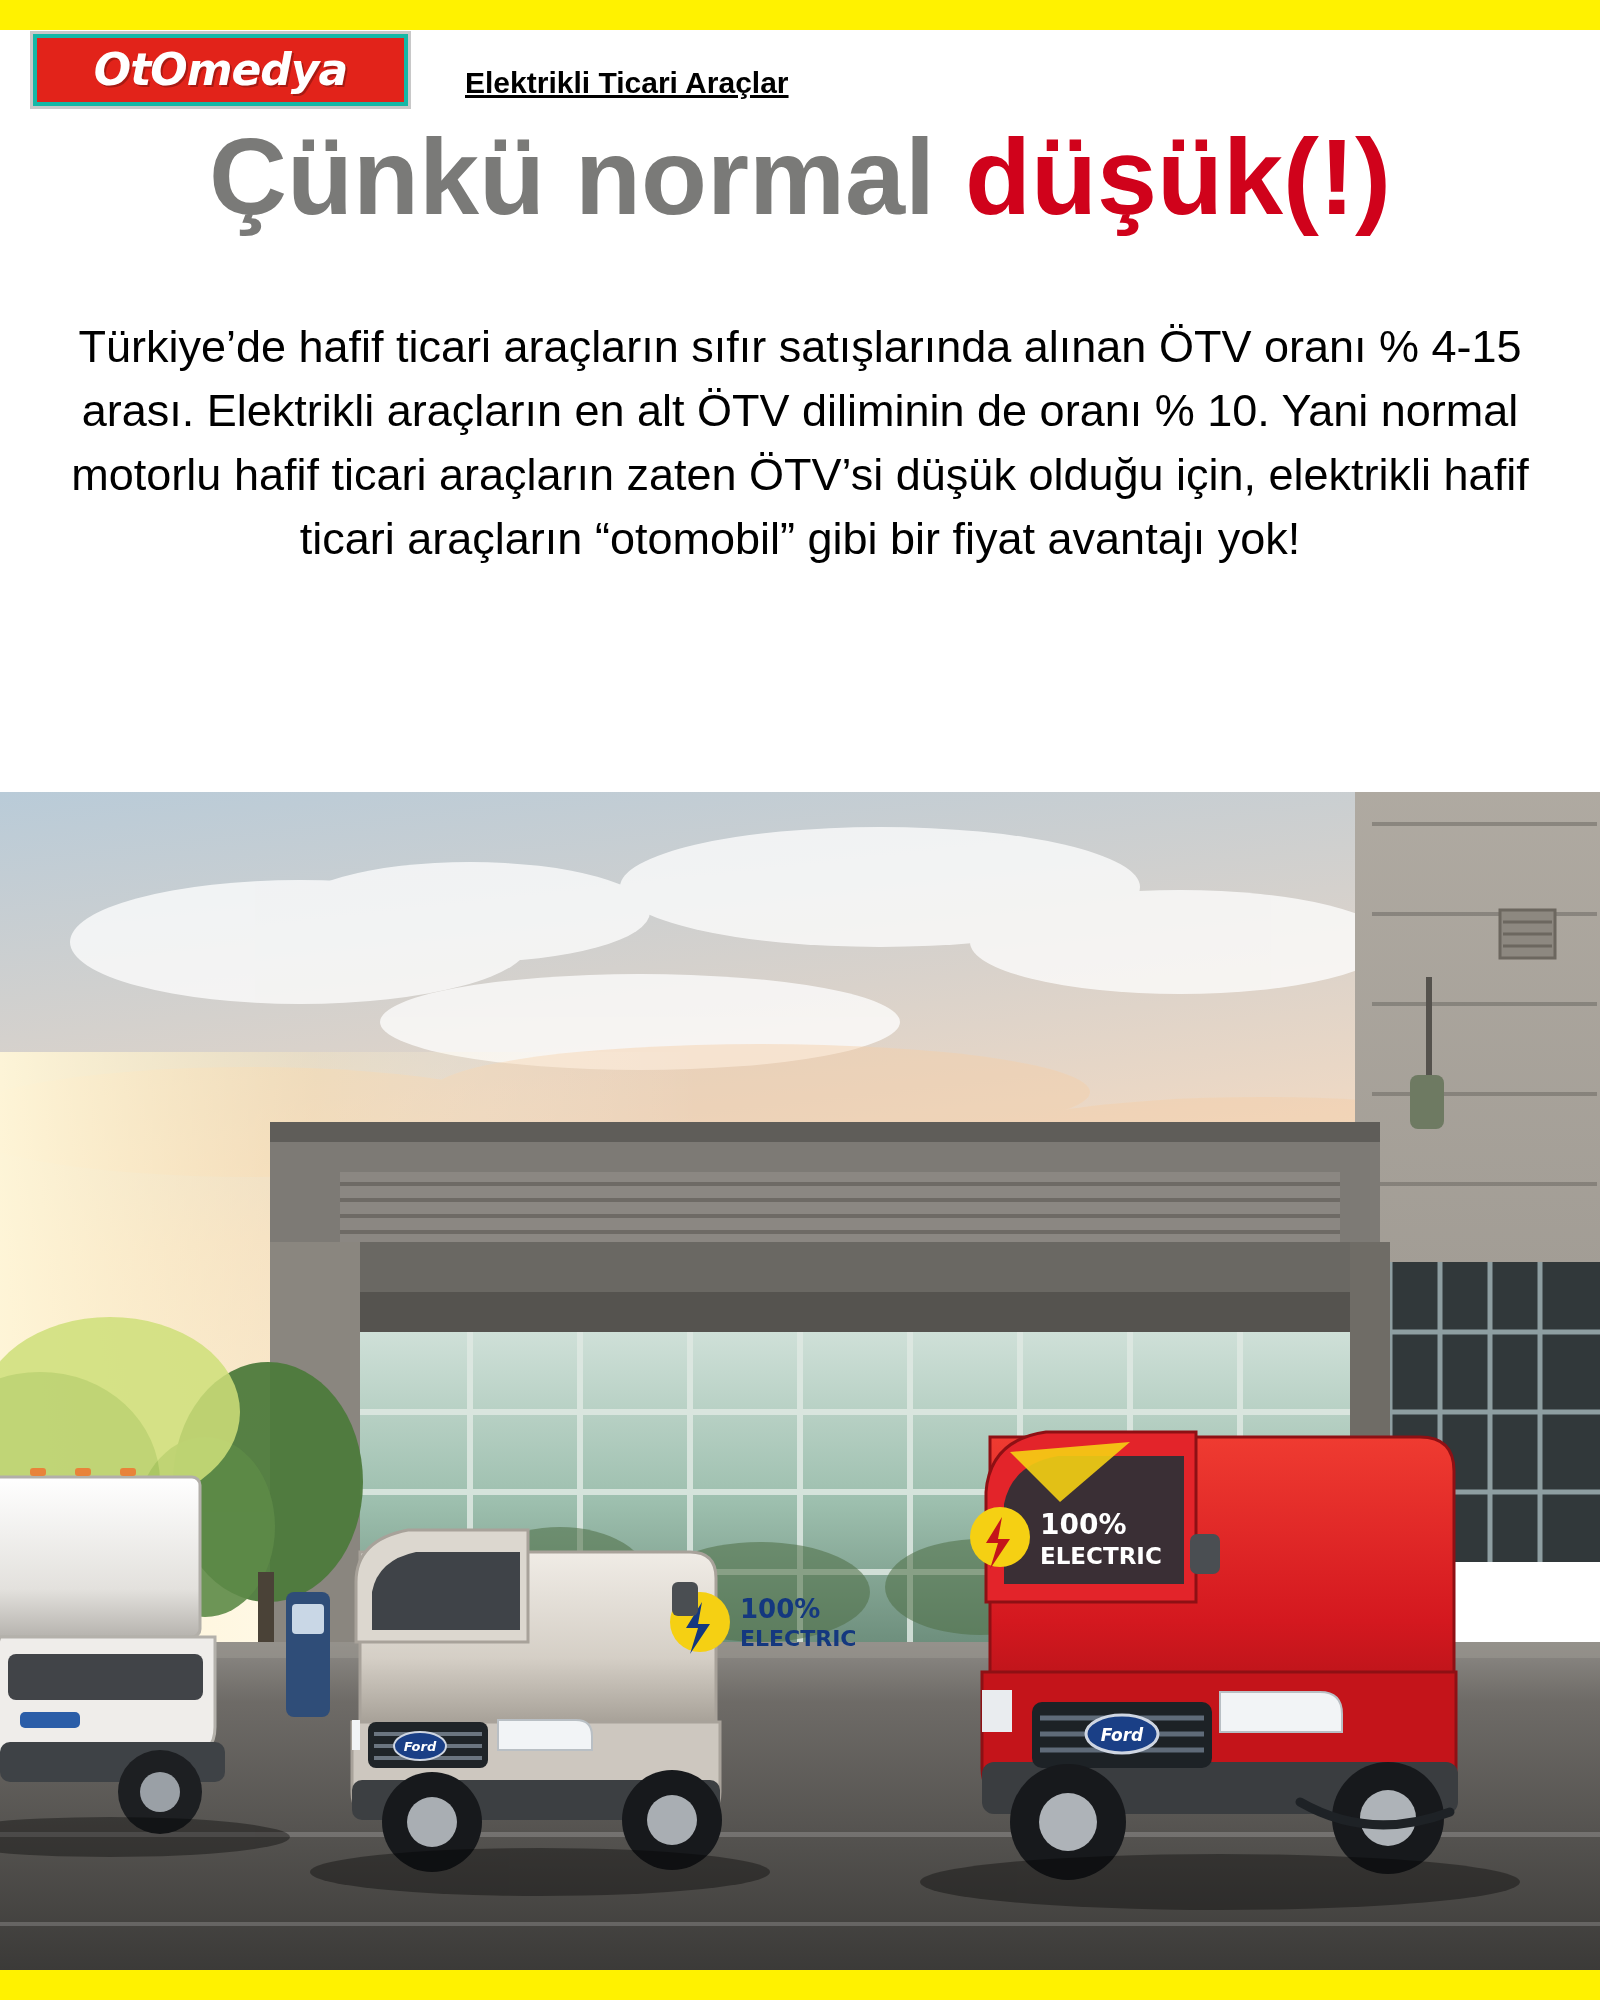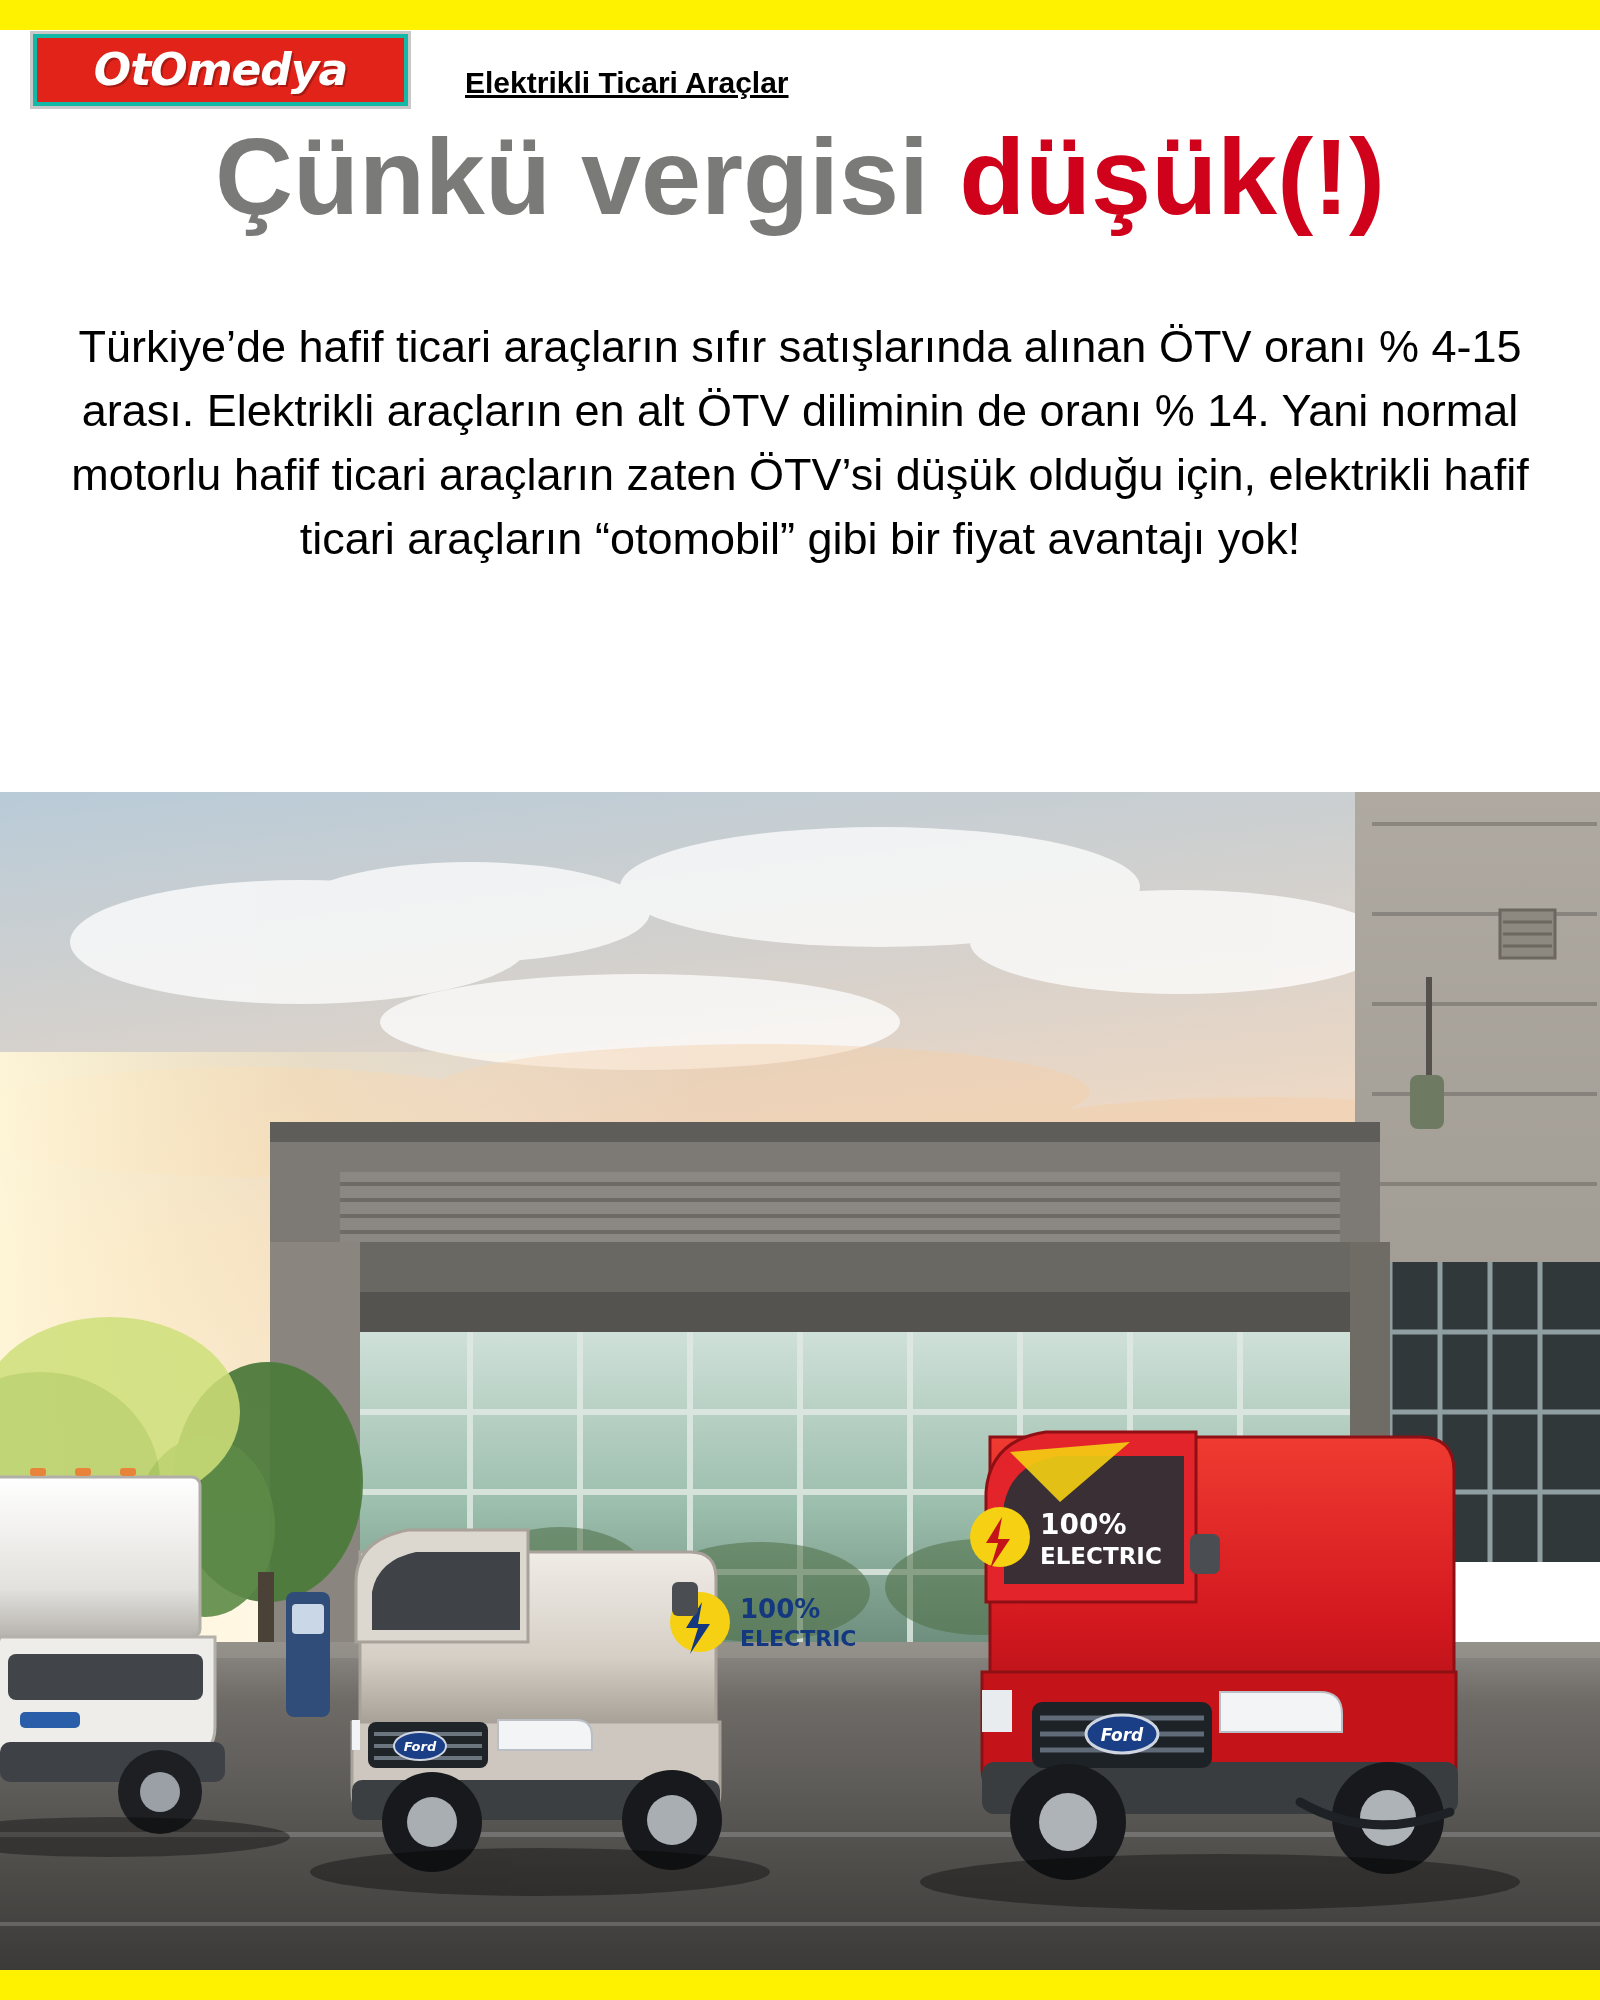--- a/index.html
+++ b/index.html
@@ -136,24 +136,24 @@
   <div class="top-bar"></div>
 
   <div class="header">
     <div class="logo">
       <span class="logo-inner">OtOmedya</span>
     </div>
     <div class="section-title">Elektrikli Ticari Araçlar</div>
   </div>
 
   <div class="headline">
-    <span class="grey">Çünkü vergisi </span><span class="red">düşük(!)</span>
+    <span class="grey">Çünkü normal </span><span class="red">düşük(!)</span>
   </div>
 
-  <div class="body-text">Türkiye’de hafif ticari araçların sıfır satışlarında alınan ÖTV oranı % 4-15 arası. Elektrikli araçların en alt ÖTV diliminin de oranı % 14. Yani normal motorlu hafif ticari araçların zaten ÖTV’si düşük olduğu için, elektrikli hafif ticari araçların “otomobil” gibi bir fiyat avantajı yok!</div>
+  <div class="body-text">Türkiye’de hafif ticari araçların sıfır satışlarında alınan ÖTV oranı % 4-15 arası. Elektrikli araçların en alt ÖTV diliminin de oranı % 10. Yani normal motorlu hafif ticari araçların zaten ÖTV’si düşük olduğu için, elektrikli hafif ticari araçların “otomobil” gibi bir fiyat avantajı yok!</div>
 
   <div class="photo">
     <svg width="1600" height="1178" viewBox="0 0 1600 1178" xmlns="http://www.w3.org/2000/svg">
       <defs>
         <linearGradient id="sky" x1="0" y1="0" x2="0.25" y2="1">
           <stop offset="0%" stop-color="#b9cbd8"></stop>
           <stop offset="38%" stop-color="#d9d2cb"></stop>
           <stop offset="62%" stop-color="#efd9c4"></stop>
           <stop offset="100%" stop-color="#f6e6d4"></stop>
         </linearGradient>

